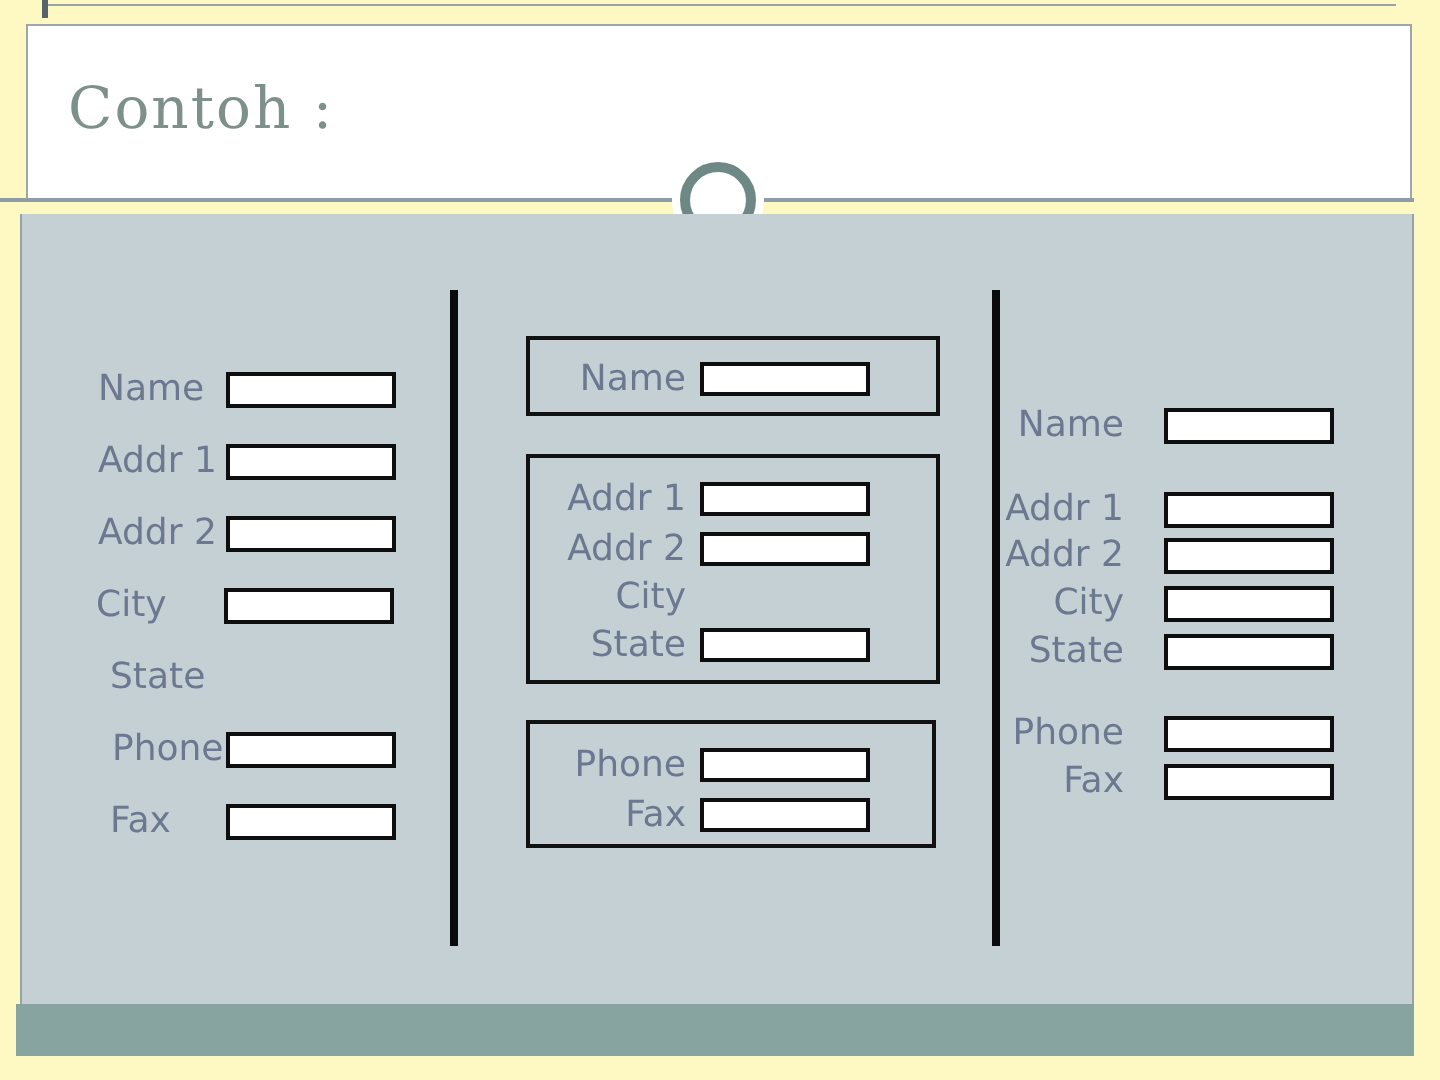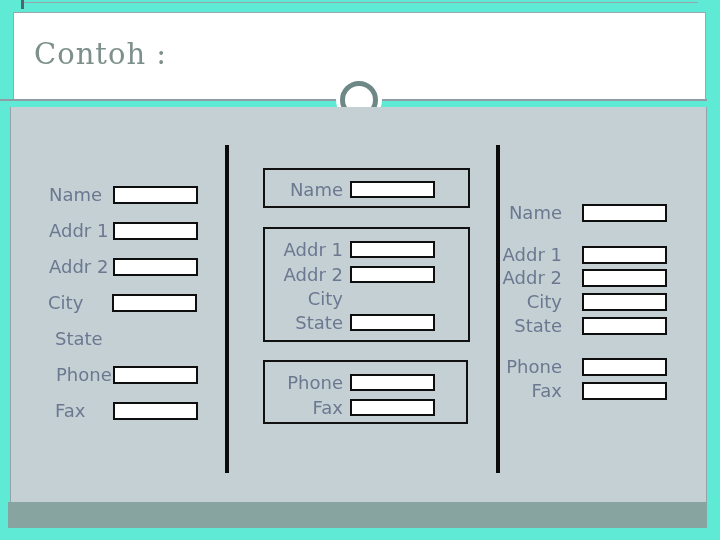--- a/index.html
+++ b/index.html
@@ -1,18 +1,18 @@
 <!DOCTYPE html>
 <html><head>
 <meta charset="utf-8">
 <style>
   html,body { margin:0; padding:0; }
   .page {
     position:relative; width:720px; height:540px;
-    background:#5eead4; overflow:hidden;
+    background:#fef9c3; overflow:hidden;
     font-family:"DejaVu Sans","Liberation Sans",sans-serif;
   }
   
   .top-rule { position:absolute; left:22px; top:2px; width:676px; height:1px; background:#97a4aa; }
   .top-tick { position:absolute; left:21px; top:0; width:3px; height:9px; background:#55646c; }
   .header {
     position:absolute; left:13px; top:12px; width:693px; height:88px;
     background:#ffffff; border:1px solid #9aa7ad; box-sizing:border-box;
   }
   .title {

